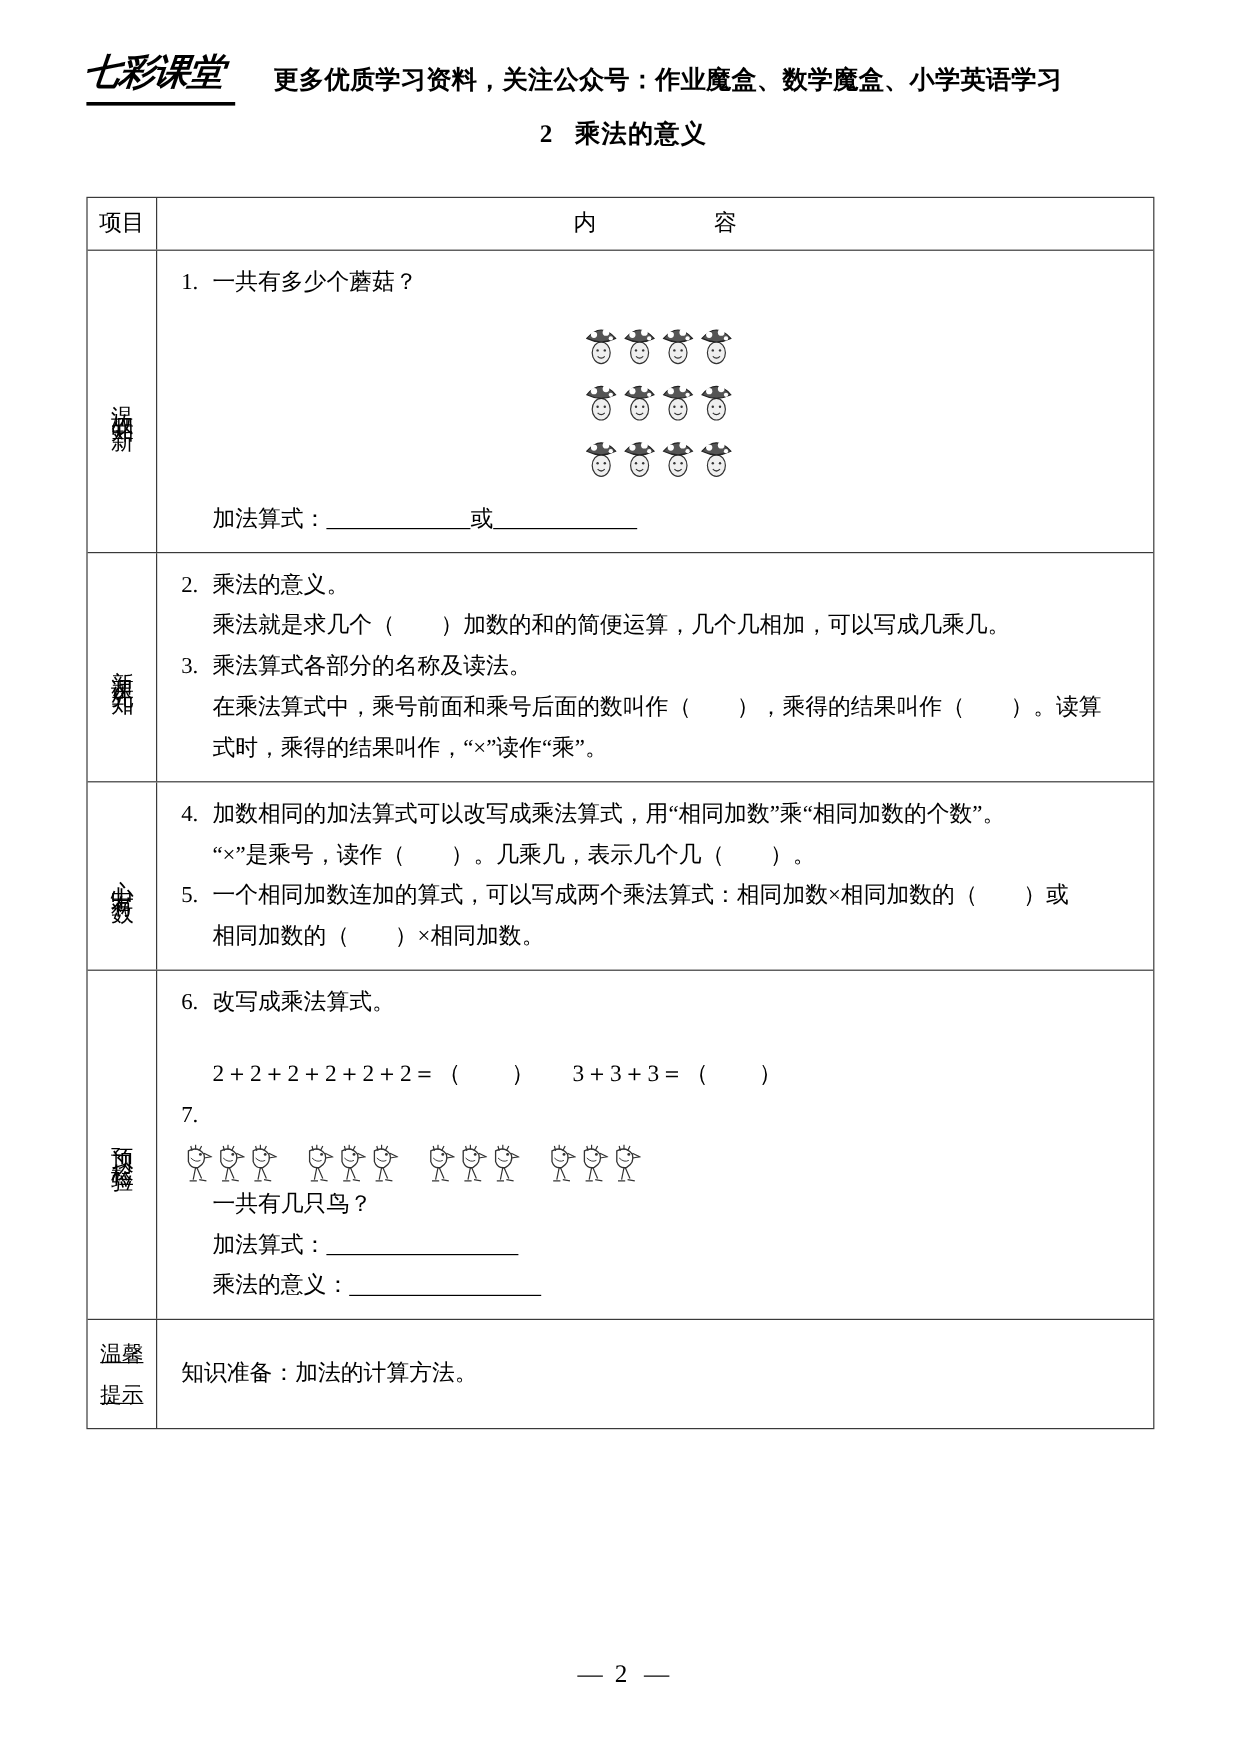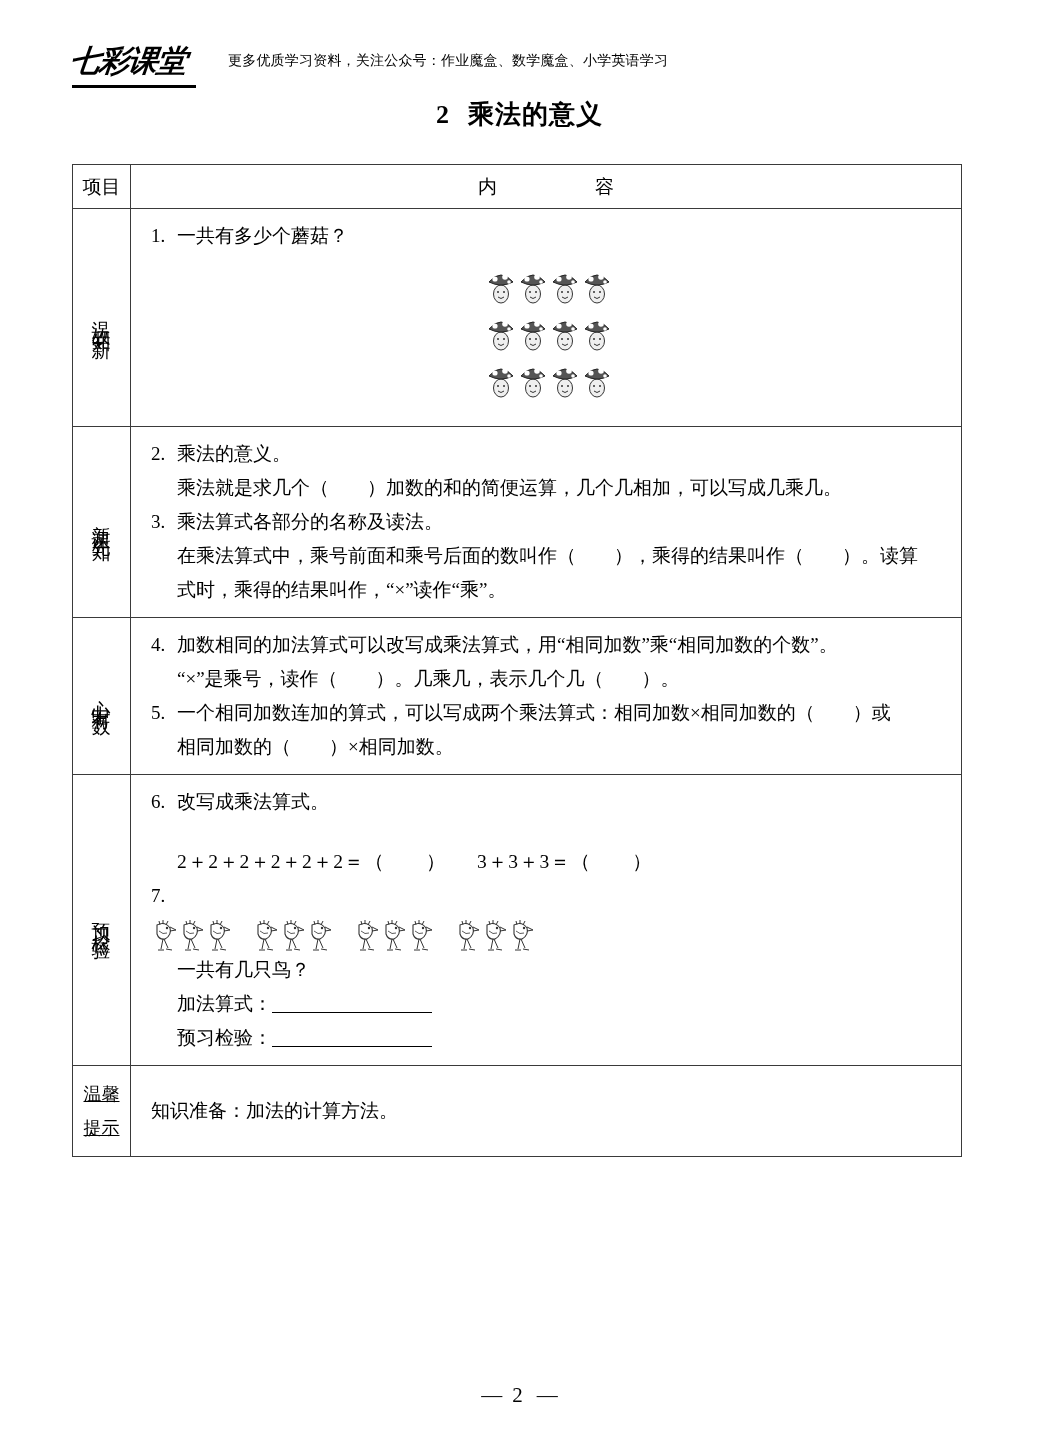--- a/index.html
+++ b/index.html
@@ -50,36 +50,36 @@
     bottom: 2px;
     width: 124px;
     height: 3px;
     background: #000;
   }
   .promo {
     position: absolute;
     left: 228px;
     top: 52px;
     font-family: "Liberation Sans", "DejaVu Sans", sans-serif;
-    font-weight: normal;
-    font-size: 14px;
+    font-weight: bold;
+    font-size: 21px;
     letter-spacing: 0.2px;
     white-space: nowrap;
   }
 
   
   .page-title {
     position: absolute;
     left: 0;
     top: 97px;
     width: 1039px;
     text-align: center;
     font-family: "Liberation Sans", "DejaVu Sans", sans-serif;
     font-weight: bold;
-    font-size: 26px;
+    font-size: 21px;
     letter-spacing: 1px;
   }
   .page-title .num { font-family: "Liberation Serif", "DejaVu Serif", serif; margin-right: 18px;}
 
   
   .sheet {
     position: absolute;
     left: 72px;
     top: 164px;
     width: 890px;
@@ -358,20 +358,23 @@
                 <circle cx="8" cy="12" r="2.6" fill="#fff"></circle>
                 <circle cx="18" cy="10" r="2.8" fill="#fff"></circle>
                 <circle cx="22" cy="15" r="1.8" fill="#fff"></circle>
                 <circle cx="11" cy="25" r="1" fill="#333"></circle>
                 <circle cx="17" cy="25" r="1" fill="#333"></circle>
                 <path d="M11 30 Q14 33 17 30" stroke="#333" fill="none" stroke-width="1"></path>
               </svg>
           </div>
         </div>
 
+        <div class="q indent">
+          <span>加法算式：</span><span class="blank b120"></span><span>或</span><span class="blank b120"></span>
+        </div>
       </div>
     </div>
 
     <div class="row">
       <div class="col-label">
         <span class="vlabel">新课先知</span>
       </div>
       <div class="col-body">
         <div class="q">
           <span class="qn">2.</span><span>乘法的意义。</span>
@@ -534,21 +537,21 @@
             </span>
           </span>
         </div>
 
         <div class="q indent">一共有几只鸟？</div>
 
         <div class="q indent">
           <span>加法算式：</span><span class="blank b160"></span>
         </div>
         <div class="q indent">
-          <span>预习检验：</span><span class="blank b160"></span>
+          <span>乘法的意义：</span><span class="blank b160"></span>
         </div>
       </div>
     </div>
 
     <div class="row">
       <div class="col-label">
         <span class="biglabel" style="white-space: normal; width: 40px; display: block; text-align: center; text-decoration: underline;">温馨<br>提示</span>
       </div>
       <div class="col-body">
         <div class="q" style="padding-top:18px;padding-bottom:18px;">知识准备：加法的计算方法。</div>

